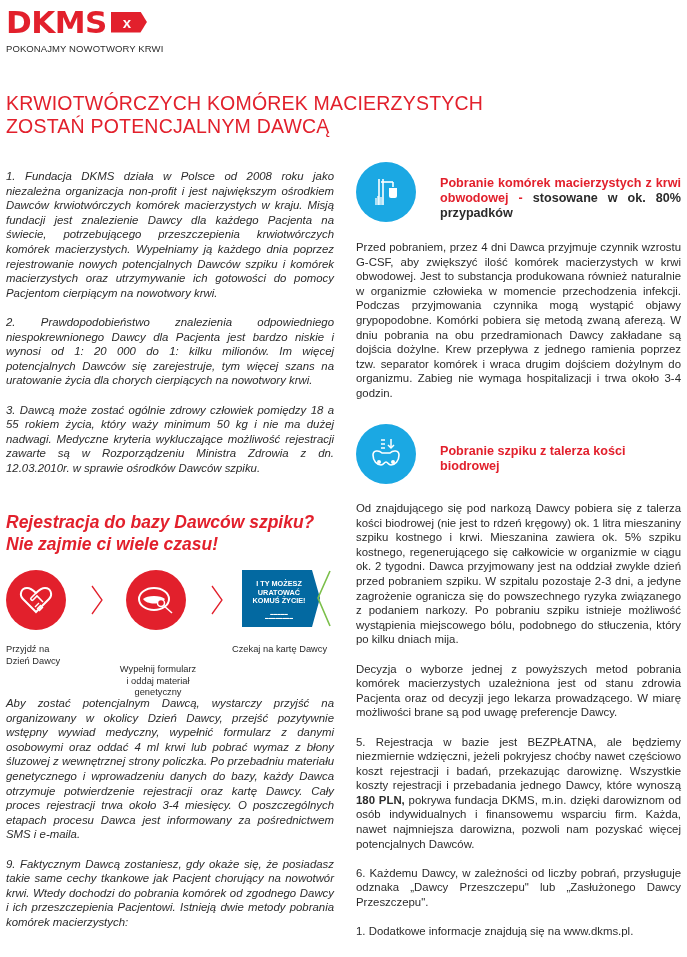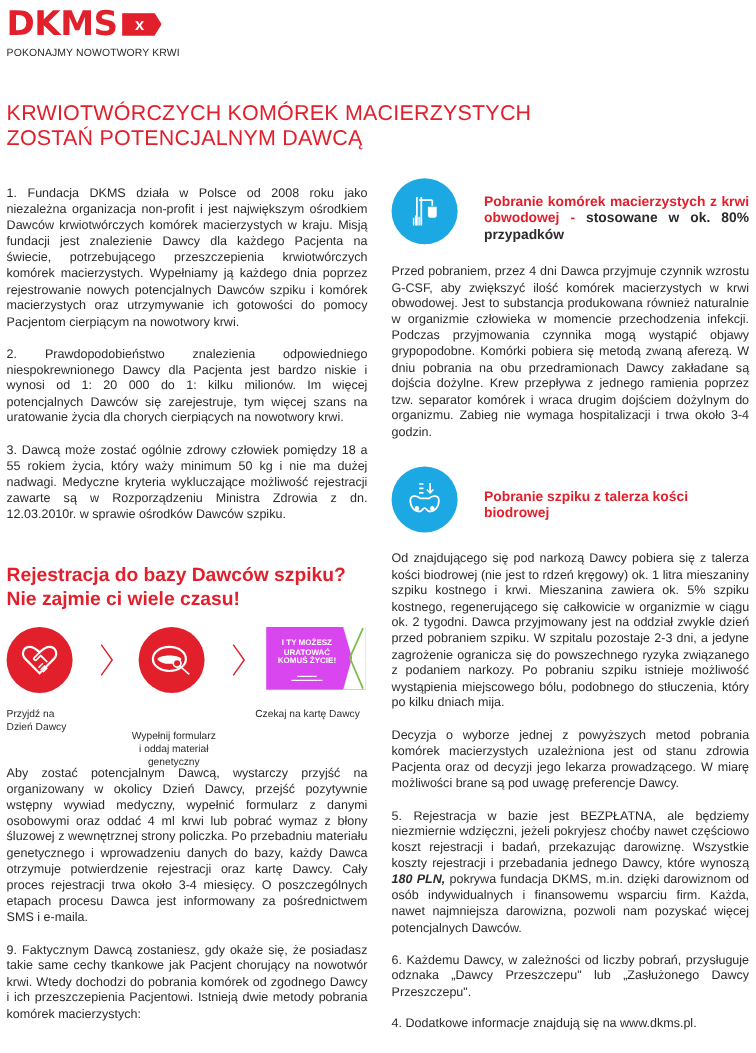--- a/index.html
+++ b/index.html
@@ -5,34 +5,34 @@
   html, body { margin:0; padding:0; background:#ffffff; }
   body { width:687px; height:957px; position:relative; overflow:hidden; font-family:"Liberation Sans", sans-serif; color:#2b2b2b; }
   .logo { position:absolute; left:6px; top:4px; }
   .logo-word { display:flex; align-items:center; }
   .logo-text { font-family:"DejaVu Sans", sans-serif; font-weight:bold; font-size:31px; color:#e2202c; letter-spacing:-0.5px; line-height:36px; }
   .logo-x { margin-left:4px; width:36px; height:21px; background:#e2202c; position:relative; display:flex; align-items:center; justify-content:center; color:#fff; font-weight:bold; font-size:15px; clip-path:polygon(0 0, 82% 0, 100% 50%, 82% 100%, 0 100%); padding-right:4px; box-sizing:border-box; }
   .logo-tag { font-size:9.5px; color:#2b2b2b; letter-spacing:0.1px; margin-top:3px; }
   .main-title { position:absolute; left:6px; top:92px; color:#e2202c; font-size:19.5px; line-height:23px; letter-spacing:0.2px; font-weight:normal; }
   .col { position:absolute; font-size:11.4px; line-height:14.6px; color:#2b2b2b; text-align:justify; }
   .col p { margin:0 0 14.6px 0; }
-  .left { left:6px; width:328px; }
+  .left { left:6px; width:328px;font-style:italic; }
   .right { left:356px; width:325px; }
-  .reg-title { position:absolute; left:6px; top:511px; width:340px; color:#e2202c; font-weight:bold; font-size:17.5px; line-height:22px; }
+  .reg-title { position:absolute; left:6px; top:511px; width:340px; color:#e2202c; font-weight:bold; font-size:17.5px; line-height:22px;font-style:italic; }
   .step-circle { position:absolute; width:60px; height:60px; border-radius:50%; background:#e2202c; display:flex; align-items:center; justify-content:center; }
   .chev { position:absolute; width:14px; height:30px; }
   .step-label { position:absolute; font-size:9.3px; line-height:11.5px; color:#2b2b2b; }
-  .card { position:absolute; left:242px; top:570px; width:90px; height:57px; background:#d946ef; overflow:hidden; }
+  .card { position:absolute; left:242px; top:570px; width:90px; height:57px; background:#0369a1; overflow:hidden; }
   .card-text { position:absolute; left:6px; top:10px; width:62px; color:#fff; font-weight:bold; font-size:7.3px; line-height:8.6px; text-align:center; }
   .card-small { position:absolute; left:10px; top:42px; width:54px; color:#fff; font-size:3.5px; text-align:center; line-height:4px; }
   .method-head { position:absolute; display:flex; align-items:center; }
   .blue-circle { width:60px; height:60px; border-radius:50%; background:#1ba8e3; display:flex; align-items:center; justify-content:center; }
   .method-title { position:absolute; font-weight:bold; font-size:12.6px; line-height:14.8px; color:#e2202c; }
   .method-title .dark { color:#2b2b2b; }
-  .bold { font-weight:bold;font-style:italic; }
+  .bold { font-weight:bold; }
 </style>
 </head>
 <body>
 
 <div class="logo">
   <div class="logo-word">
     <span class="logo-text">DKMS</span>
     <span class="logo-x">x</span>
   </div>
   <div class="logo-tag">POKONAJMY NOWOTWORY KRWI</div>
@@ -140,14 +140,14 @@
   </div>
 </div>
 <div class="method-title" style="left:440px; top:444px; width:200px;">
   <span>Pobranie szpiku z talerza kości biodrowej</span>
 </div>
 <div class="col right" style="top:501px;">
   <p>Od znajdującego się pod narkozą Dawcy pobiera się z talerza kości biodrowej (nie jest to rdzeń kręgowy) ok. 1 litra mieszaniny szpiku kostnego i krwi. Mieszanina zawiera ok. 5% szpiku kostnego, regenerującego się całkowicie w organizmie w ciągu ok. 2 tygodni. Dawca przyjmowany jest na oddział zwykle dzień przed pobraniem szpiku. W szpitalu pozostaje 2-3 dni, a jedyne zagrożenie ogranicza się do powszechnego ryzyka związanego z podaniem narkozy. Po pobraniu szpiku istnieje możliwość wystąpienia miejscowego bólu, podobnego do stłuczenia, który po kilku dniach mija.</p>
   <p>Decyzja o wyborze jednej z powyższych metod pobrania komórek macierzystych uzależniona jest od stanu zdrowia Pacjenta oraz od decyzji jego lekarza prowadzącego. W miarę możliwości brane są pod uwagę preferencje Dawcy.</p>
   <p><span>5.  Rejestracja w bazie jest BEZPŁATNA, ale będziemy niezmiernie wdzięczni, jeżeli pokryjesz choćby nawet częściowo koszt rejestracji i badań, przekazując darowiznę. Wszystkie koszty rejestracji i przebadania jednego Dawcy, które wynoszą </span><span class="bold">180 PLN,</span><span> pokrywa fundacja DKMS, m.in. dzięki darowiznom od osób indywidualnych i finansowemu wsparciu firm. Każda, nawet najmniejsza darowizna, pozwoli nam pozyskać więcej potencjalnych Dawców.</span></p>
   <p>6.  Każdemu Dawcy, w zależności od liczby pobrań, przysługuje odznaka „Dawcy Przeszczepu" lub „Zasłużonego Dawcy Przeszczepu".</p>
-  <p>4.  Dodatkowe informacje znajdują się na www.dkms.pl.</p>
+  <p>1.  Dodatkowe informacje znajdują się na www.dkms.pl.</p>
 </div>
 
 </body></html>

